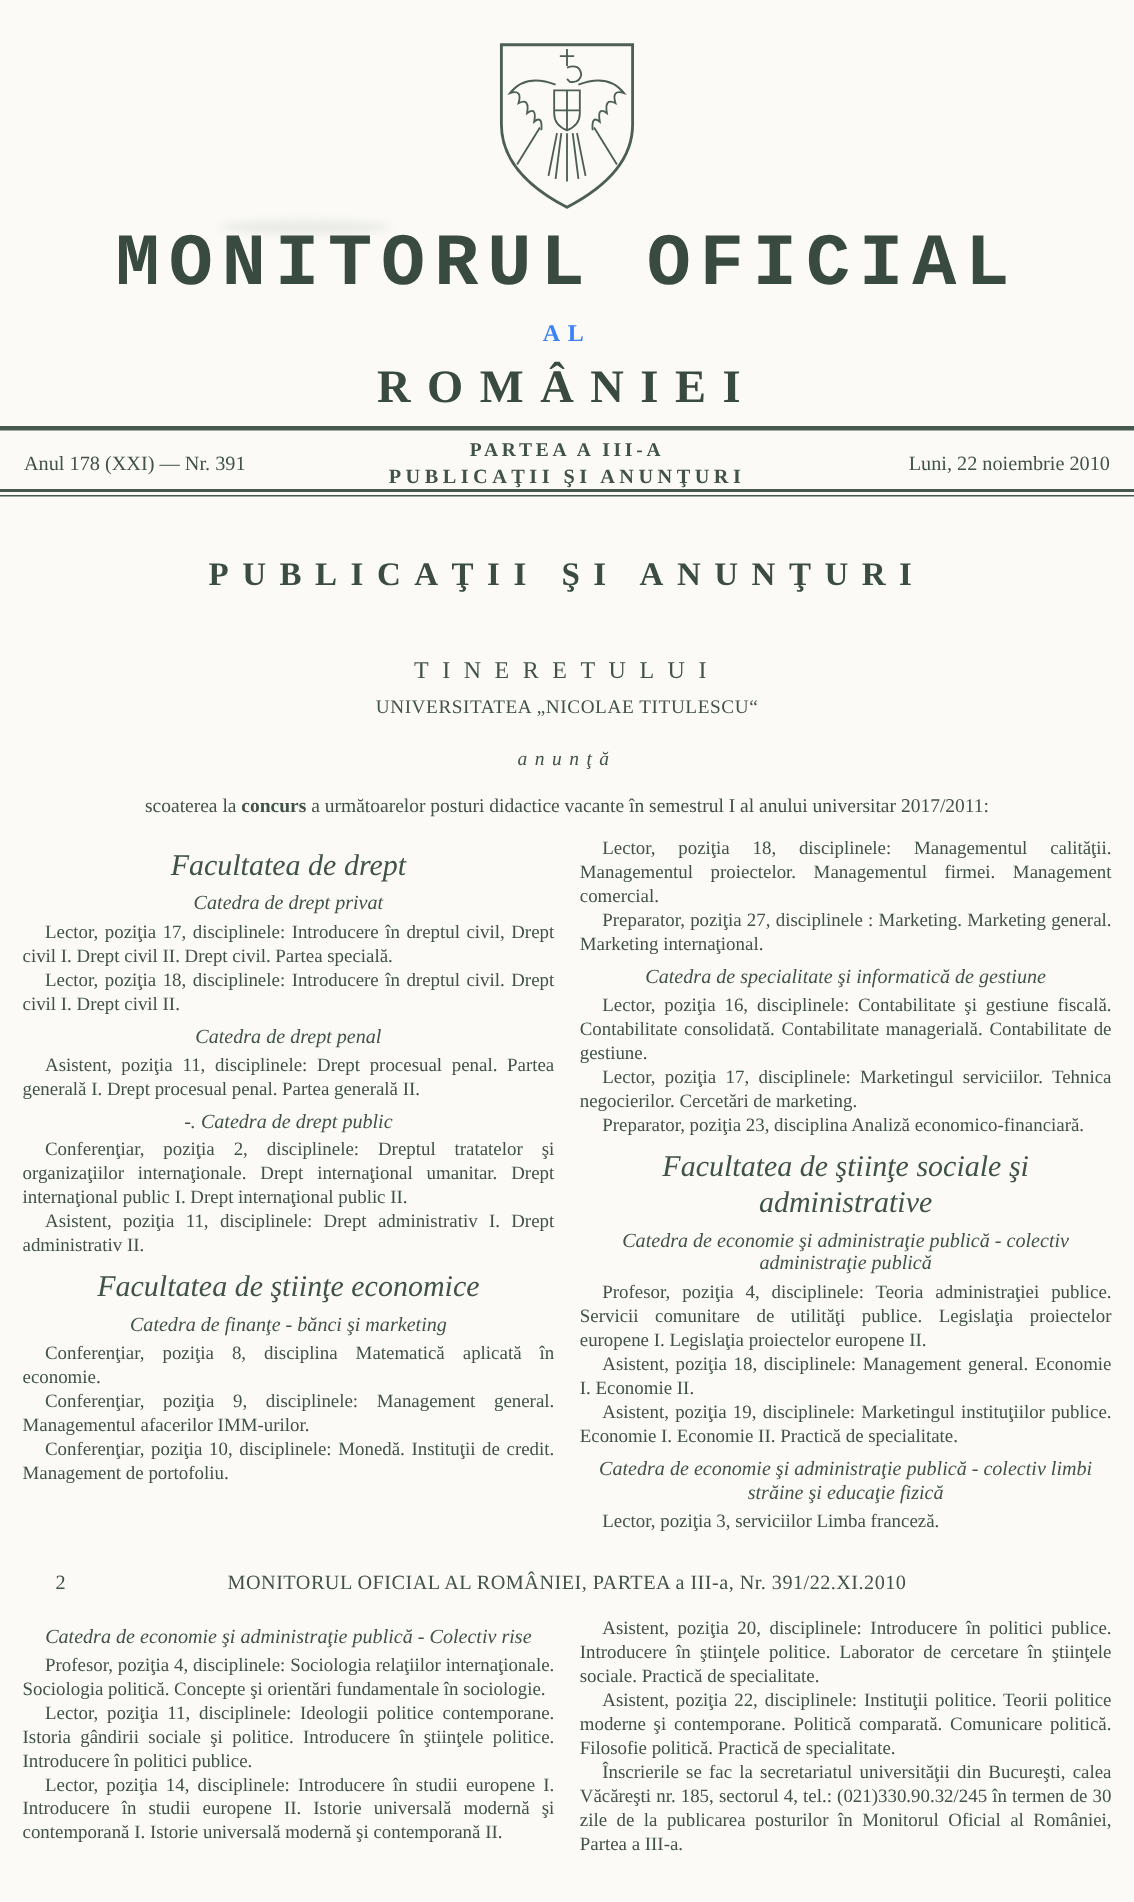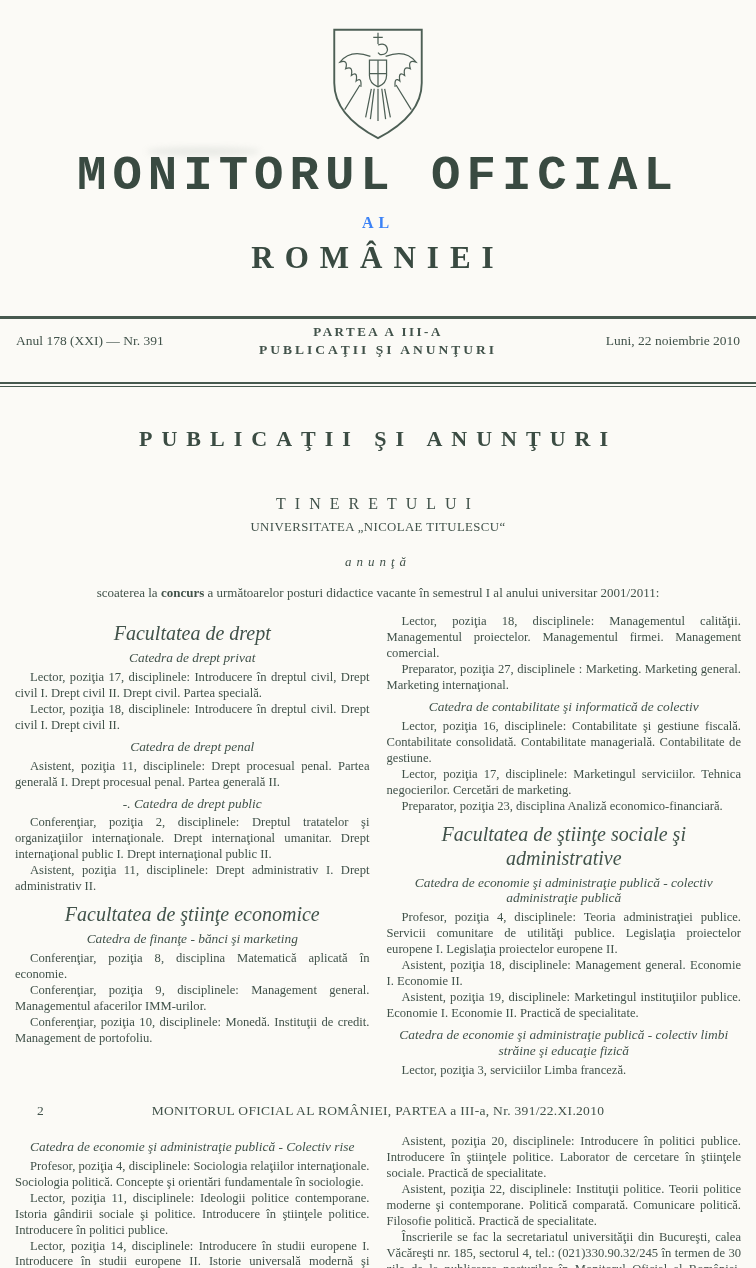--- a/index.html
+++ b/index.html
@@ -22,24 +22,24 @@
     opacity:.18; filter:blur(3px); border-radius:50%;
   }
   .m-title {
     margin:10px 0 0; text-align:center;
     font-size:49px; line-height:1; font-weight:bold;
     letter-spacing:6px; color:#394a41; white-space:nowrap;font-family:Liberation Mono, monospace;
   }
   .m-al { margin-top:13px; text-align:center; font-size:16px; font-weight:bold; letter-spacing:5px; color:#3b82f6; }
   .m-ro { margin-top:8px; text-align:center; font-size:31px; font-weight:bold; letter-spacing:11px; color:#394a41; }
   .issue-bar {
-    margin-top:40px;
+    margin-top:8px;
     border-top:3px solid #47594f;
     display:flex; align-items:center;
-    padding:5px 16px 24px;
+    padding:5px 16px 0;
   }
   .dbl { height:5px; border-top:2px solid #47594f; border-bottom:1px solid #47594f; }
   .ib-left, .ib-right { font-size:13.5px; width:195px; }
   .ib-right { text-align:right; }
   .ib-center { flex:1; text-align:center; font-weight:bold; }
   .ib-center .l1 { font-size:13px; letter-spacing:2.5px; }
   .ib-center .l2 { font-size:13.5px; letter-spacing:3px; margin-top:2px; }
   .sec-title { margin-top:39px; text-align:center; font-size:22px; font-weight:bold; letter-spacing:9px; color:#3b4c43; }
   .sec-sub { margin-top:43px; text-align:center; font-size:16px; letter-spacing:9px; color:#42534b; }
   .ministry { margin-top:30px; text-align:center; font-size:14px; font-weight:bold; }
@@ -93,21 +93,21 @@
     </div>
     <div class="ib-right">Luni, 22 noiembrie 2010</div>
   </div>
   <div class="dbl"></div>
 
   <div class="sec-title">PUBLICAŢII ŞI ANUNŢURI</div>
   <div class="sec-sub">TINERETULUI</div>
   <div class="university">UNIVERSITATEA „NICOLAE TITULESCU“</div>
   <div class="announce">anunţă</div>
 
-  <p class="intro"><span>scoaterea la </span><b>concurs</b><span> a următoarelor posturi didactice vacante în semestrul I al anului universitar 2001/2011:</span></p>
+  <p class="intro"><span>scoaterea la </span><b>concurs</b><span> a următoarelor posturi didactice vacante în semestrul I al anului universitar 2017/2011:</span></p>
 
   <div class="cols p1">
     <div class="col">
         <div class="col-h1">Facultatea de drept</div>
         <div class="col-h2">Catedra de drept privat</div>
         <div class="col-para">Lector, poziţia 17, disciplinele: Introducere în dreptul civil, Drept civil I. Drept civil II. Drept civil. Partea specială.</div>
         <div class="col-para">Lector, poziţia 18, disciplinele: Introducere în dreptul civil. Drept civil I. Drept civil II.</div>
         <div class="col-h2">Catedra de drept penal</div>
         <div class="col-para">Asistent, poziţia 11, disciplinele: Drept procesual penal. Partea generală I. Drept procesual penal. Partea generală II.</div>
         <div class="col-h2">-. Catedra de drept public</div>
@@ -115,21 +115,21 @@
         <div class="col-para">Asistent, poziţia 11, disciplinele: Drept administrativ I. Drept administrativ II.</div>
         <div class="col-h1">Facultatea de ştiinţe economice</div>
         <div class="col-h2">Catedra de finanţe - bănci şi marketing</div>
         <div class="col-para">Conferenţiar, poziţia 8, disciplina Matematică aplicată în economie.</div>
         <div class="col-para">Conferenţiar, poziţia 9, disciplinele: Management general. Managementul afacerilor IMM-urilor.</div>
         <div class="col-para">Conferenţiar, poziţia 10, disciplinele: Monedă. Instituţii de credit. Management de portofoliu.</div>
       </div>
     <div class="col">
         <div class="col-para">Lector, poziţia 18, disciplinele: Managementul calităţii. Managementul proiectelor. Managementul firmei. Management comercial.</div>
         <div class="col-para">Preparator, poziţia 27, disciplinele : Marketing. Marketing general. Marketing internaţional.</div>
-        <div class="col-h2">Catedra de contabilitate şi informatică de colectiv</div>
+        <div class="col-h2">Catedra de specialitate şi informatică de gestiune</div>
         <div class="col-para">Lector, poziţia 16, disciplinele: Contabilitate şi gestiune fiscală. Contabilitate consolidată. Contabilitate managerială. Contabilitate de gestiune.</div>
         <div class="col-para">Lector, poziţia 17, disciplinele: Marketingul serviciilor. Tehnica negocierilor. Cercetări de marketing.</div>
         <div class="col-para">Preparator, poziţia 23, disciplina Analiză economico-financiară.</div>
         <div class="col-h1">Facultatea de ştiinţe sociale şi administrative</div>
         <div class="col-h2">Catedra de economie şi administraţie publică - colectiv administraţie publică</div>
         <div class="col-para">Profesor, poziţia 4, disciplinele: Teoria administraţiei publice. Servicii comunitare de utilităţi publice. Legislaţia proiectelor europene I. Legislaţia proiectelor europene II.</div>
         <div class="col-para">Asistent, poziţia 18, disciplinele: Management general. Economie I. Economie II.</div>
         <div class="col-para">Asistent, poziţia 19, disciplinele: Marketingul instituţiilor publice. Economie I. Economie II. Practică de specialitate.</div>
         <div class="col-h2">Catedra de economie şi administraţie publică - colectiv limbi străine şi educaţie fizică</div>
         <div class="col-para">Lector, poziţia 3, serviciilor Limba franceză.</div>

